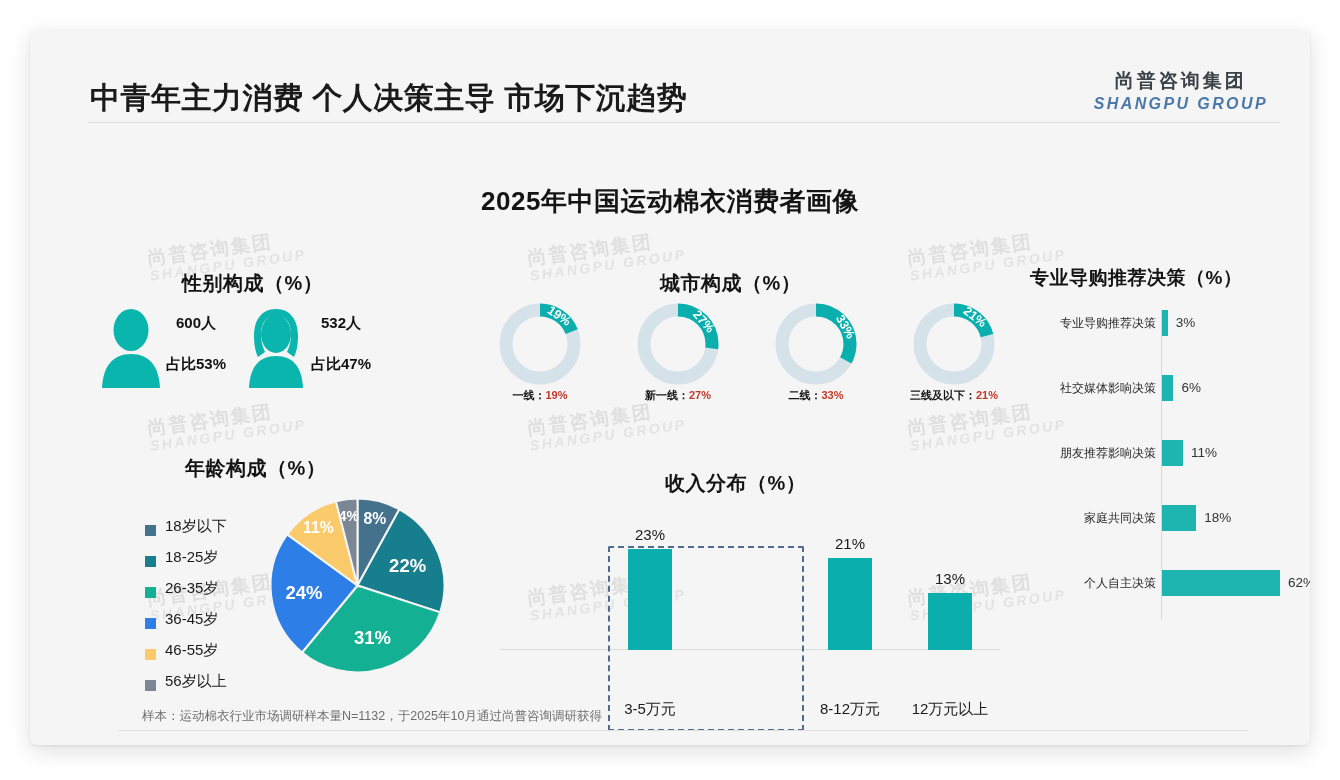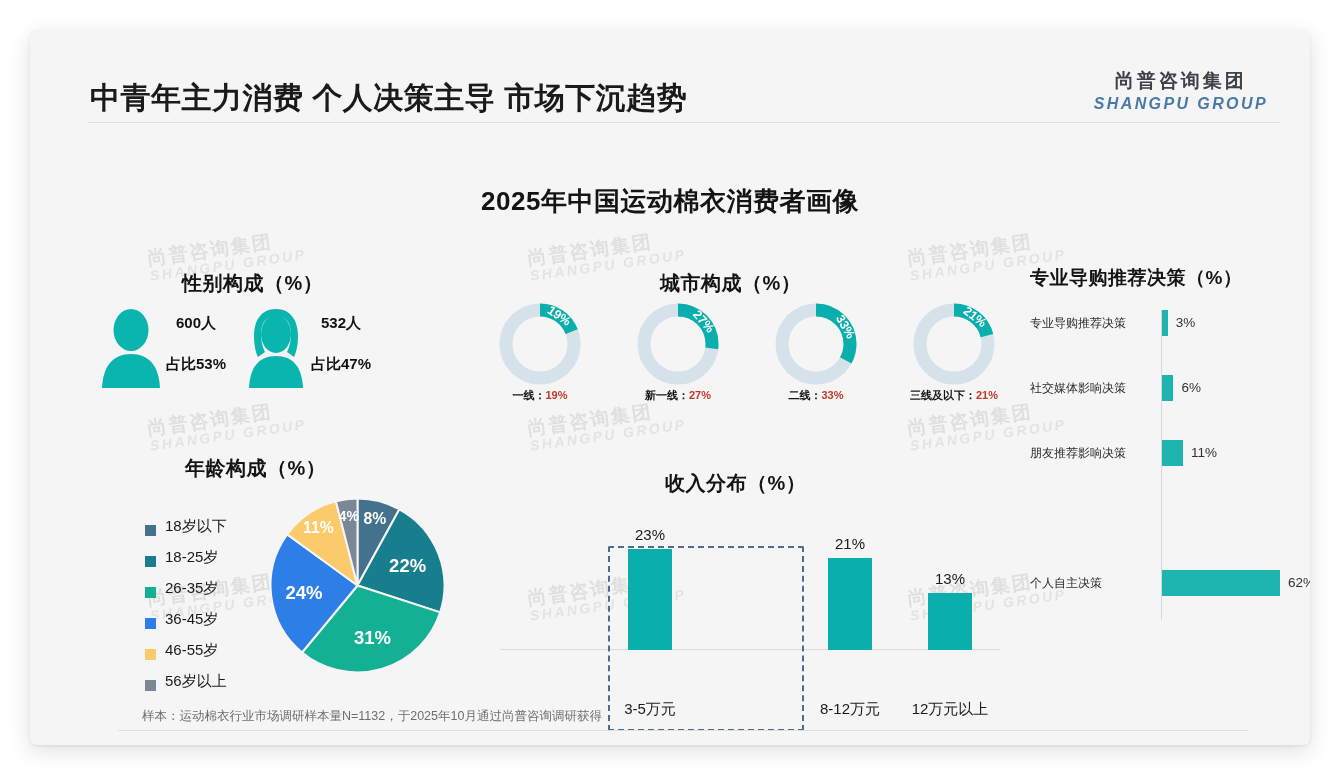--- a/index.html
+++ b/index.html
@@ -125,21 +125,21 @@
     border: 2px dashed #4f6b8f; border-radius: 2px;
   }
 
   
   .role-wrap { position: absolute; left: 1000px; top: 235px; width: 270px; height: 370px; }
   .role-title { left: 0px; top: 0px; font-size: 19px; }
   .role-plot { position: absolute; left: 0; top: 45px; width: 270px; height: 310px; }
   .role-axis { position: absolute; left: 131px; top: 0; width: 1px; height: 310px; background: #d8d8d8; }
   .role-row { position: absolute; left: 0; width: 270px; height: 26px; }
   .role-lab {
-    position: absolute; left: 0; top: 5px; width: 126px; text-align: left;
+    position: absolute; left: 0; top: 5px; width: 126px; text-align: right;
     font-size: 12px; color: #2b2b2b; white-space: nowrap;
   }
   .role-bar { position: absolute; left: 132px; top: 0; height: 26px; background: #1eb5b0; }
   .role-val { position: absolute; top: 5px; font-size: 13.5px; color: #333; white-space: nowrap; }
 
   
   .note-rule { position: absolute; left: 88px; top: 700px; width: 1130px; height: 1px; background: #e0e0e0; }
   .note {
     position: absolute; left: 112px; top: 678px;
     font-size: 12.5px; color: #6e6e6e; white-space: nowrap;
@@ -352,20 +352,25 @@
           <div class="role-row" style="top: 65px;">
             <div class="role-lab">社交媒体影响决策</div>
             <div class="role-bar" style="width: 11.4px; background: rgb(30, 181, 176);"></div>
             <div class="role-val" style="left: 151.419px;">6%</div>
           </div>
           <div class="role-row" style="top: 130px;">
             <div class="role-lab">朋友推荐影响决策</div>
             <div class="role-bar" style="width: 20.9px; background: rgb(30, 181, 176);"></div>
             <div class="role-val" style="left: 160.935px;">11%</div>
           </div>
+          <div class="role-row" style="top: 195px;">
+            <div class="role-lab">家庭共同决策</div>
+            <div class="role-bar" style="width: 34.3px; background: rgb(30, 181, 176);"></div>
+            <div class="role-val" style="left: 174.258px;">18%</div>
+          </div>
           <div class="role-row" style="top: 260px;">
             <div class="role-lab">个人自主决策</div>
             <div class="role-bar" style="width: 118px; background: rgb(30, 181, 176);"></div>
             <div class="role-val" style="left: 258px;">62%</div>
           </div>
         </div>
     </div>
 
     <div class="note">样本：运动棉衣行业市场调研样本量N=1132，于2025年10月通过尚普咨询调研获得</div>
     <div class="note-rule"></div>

